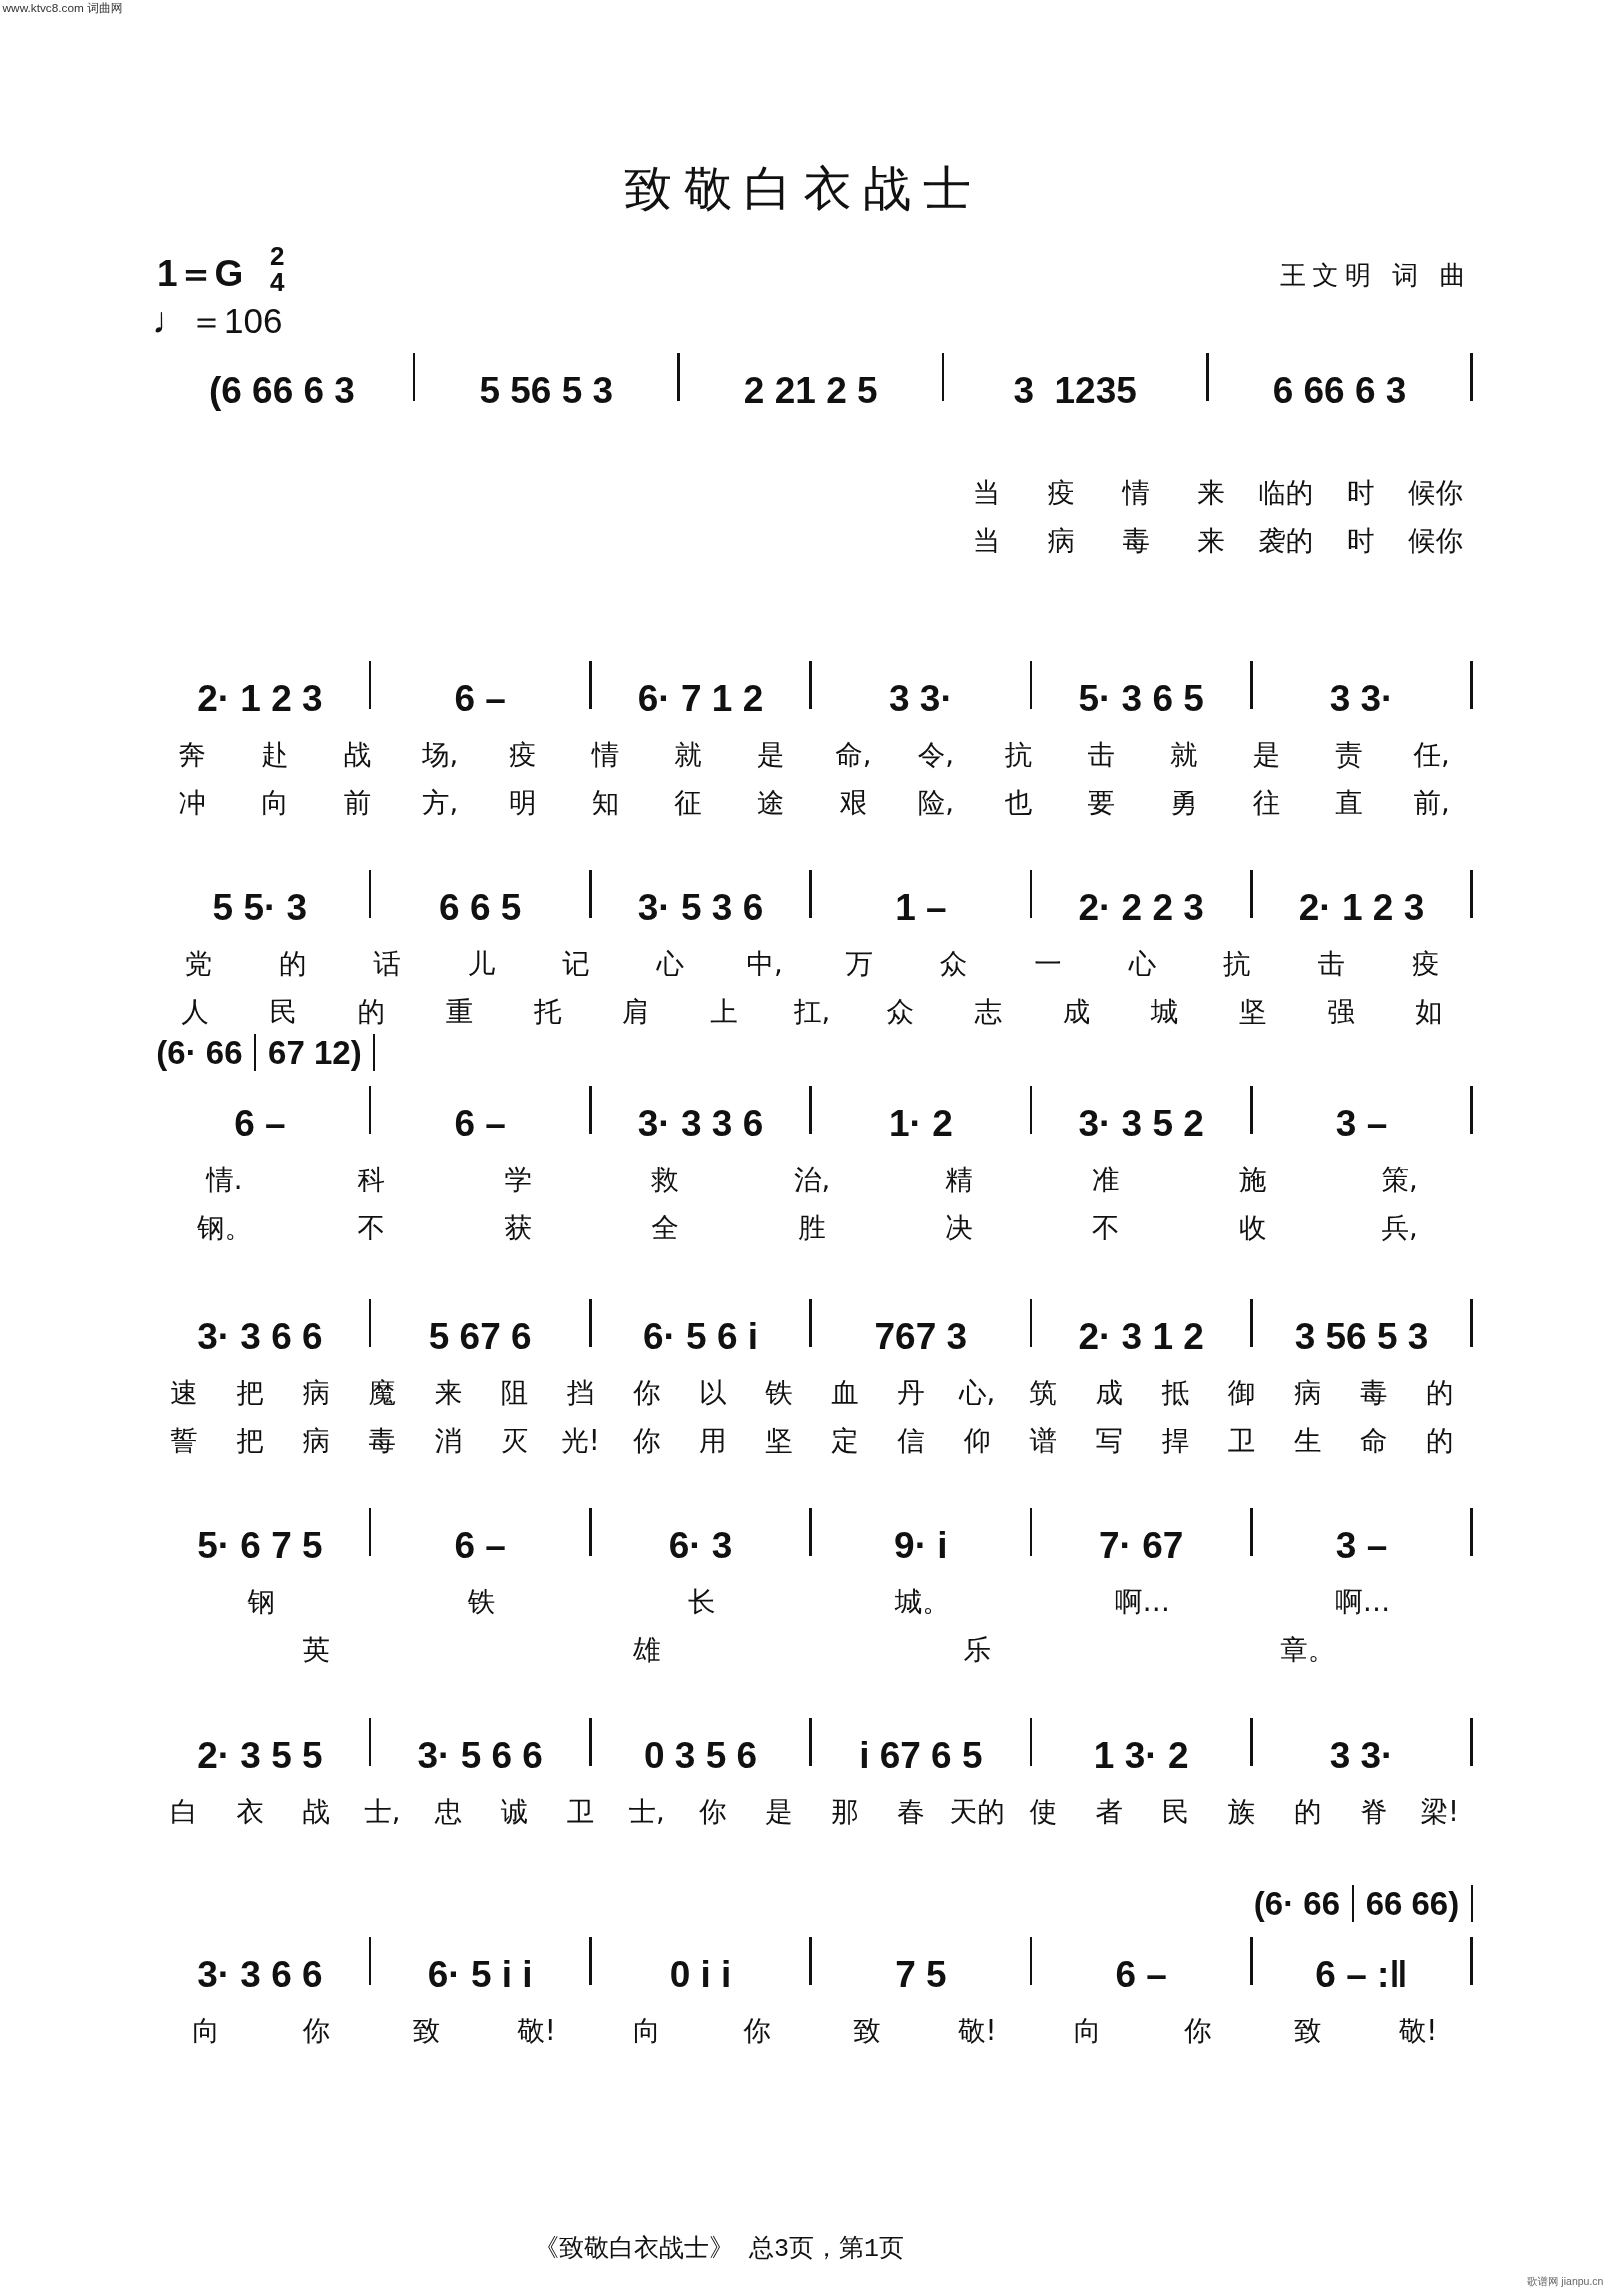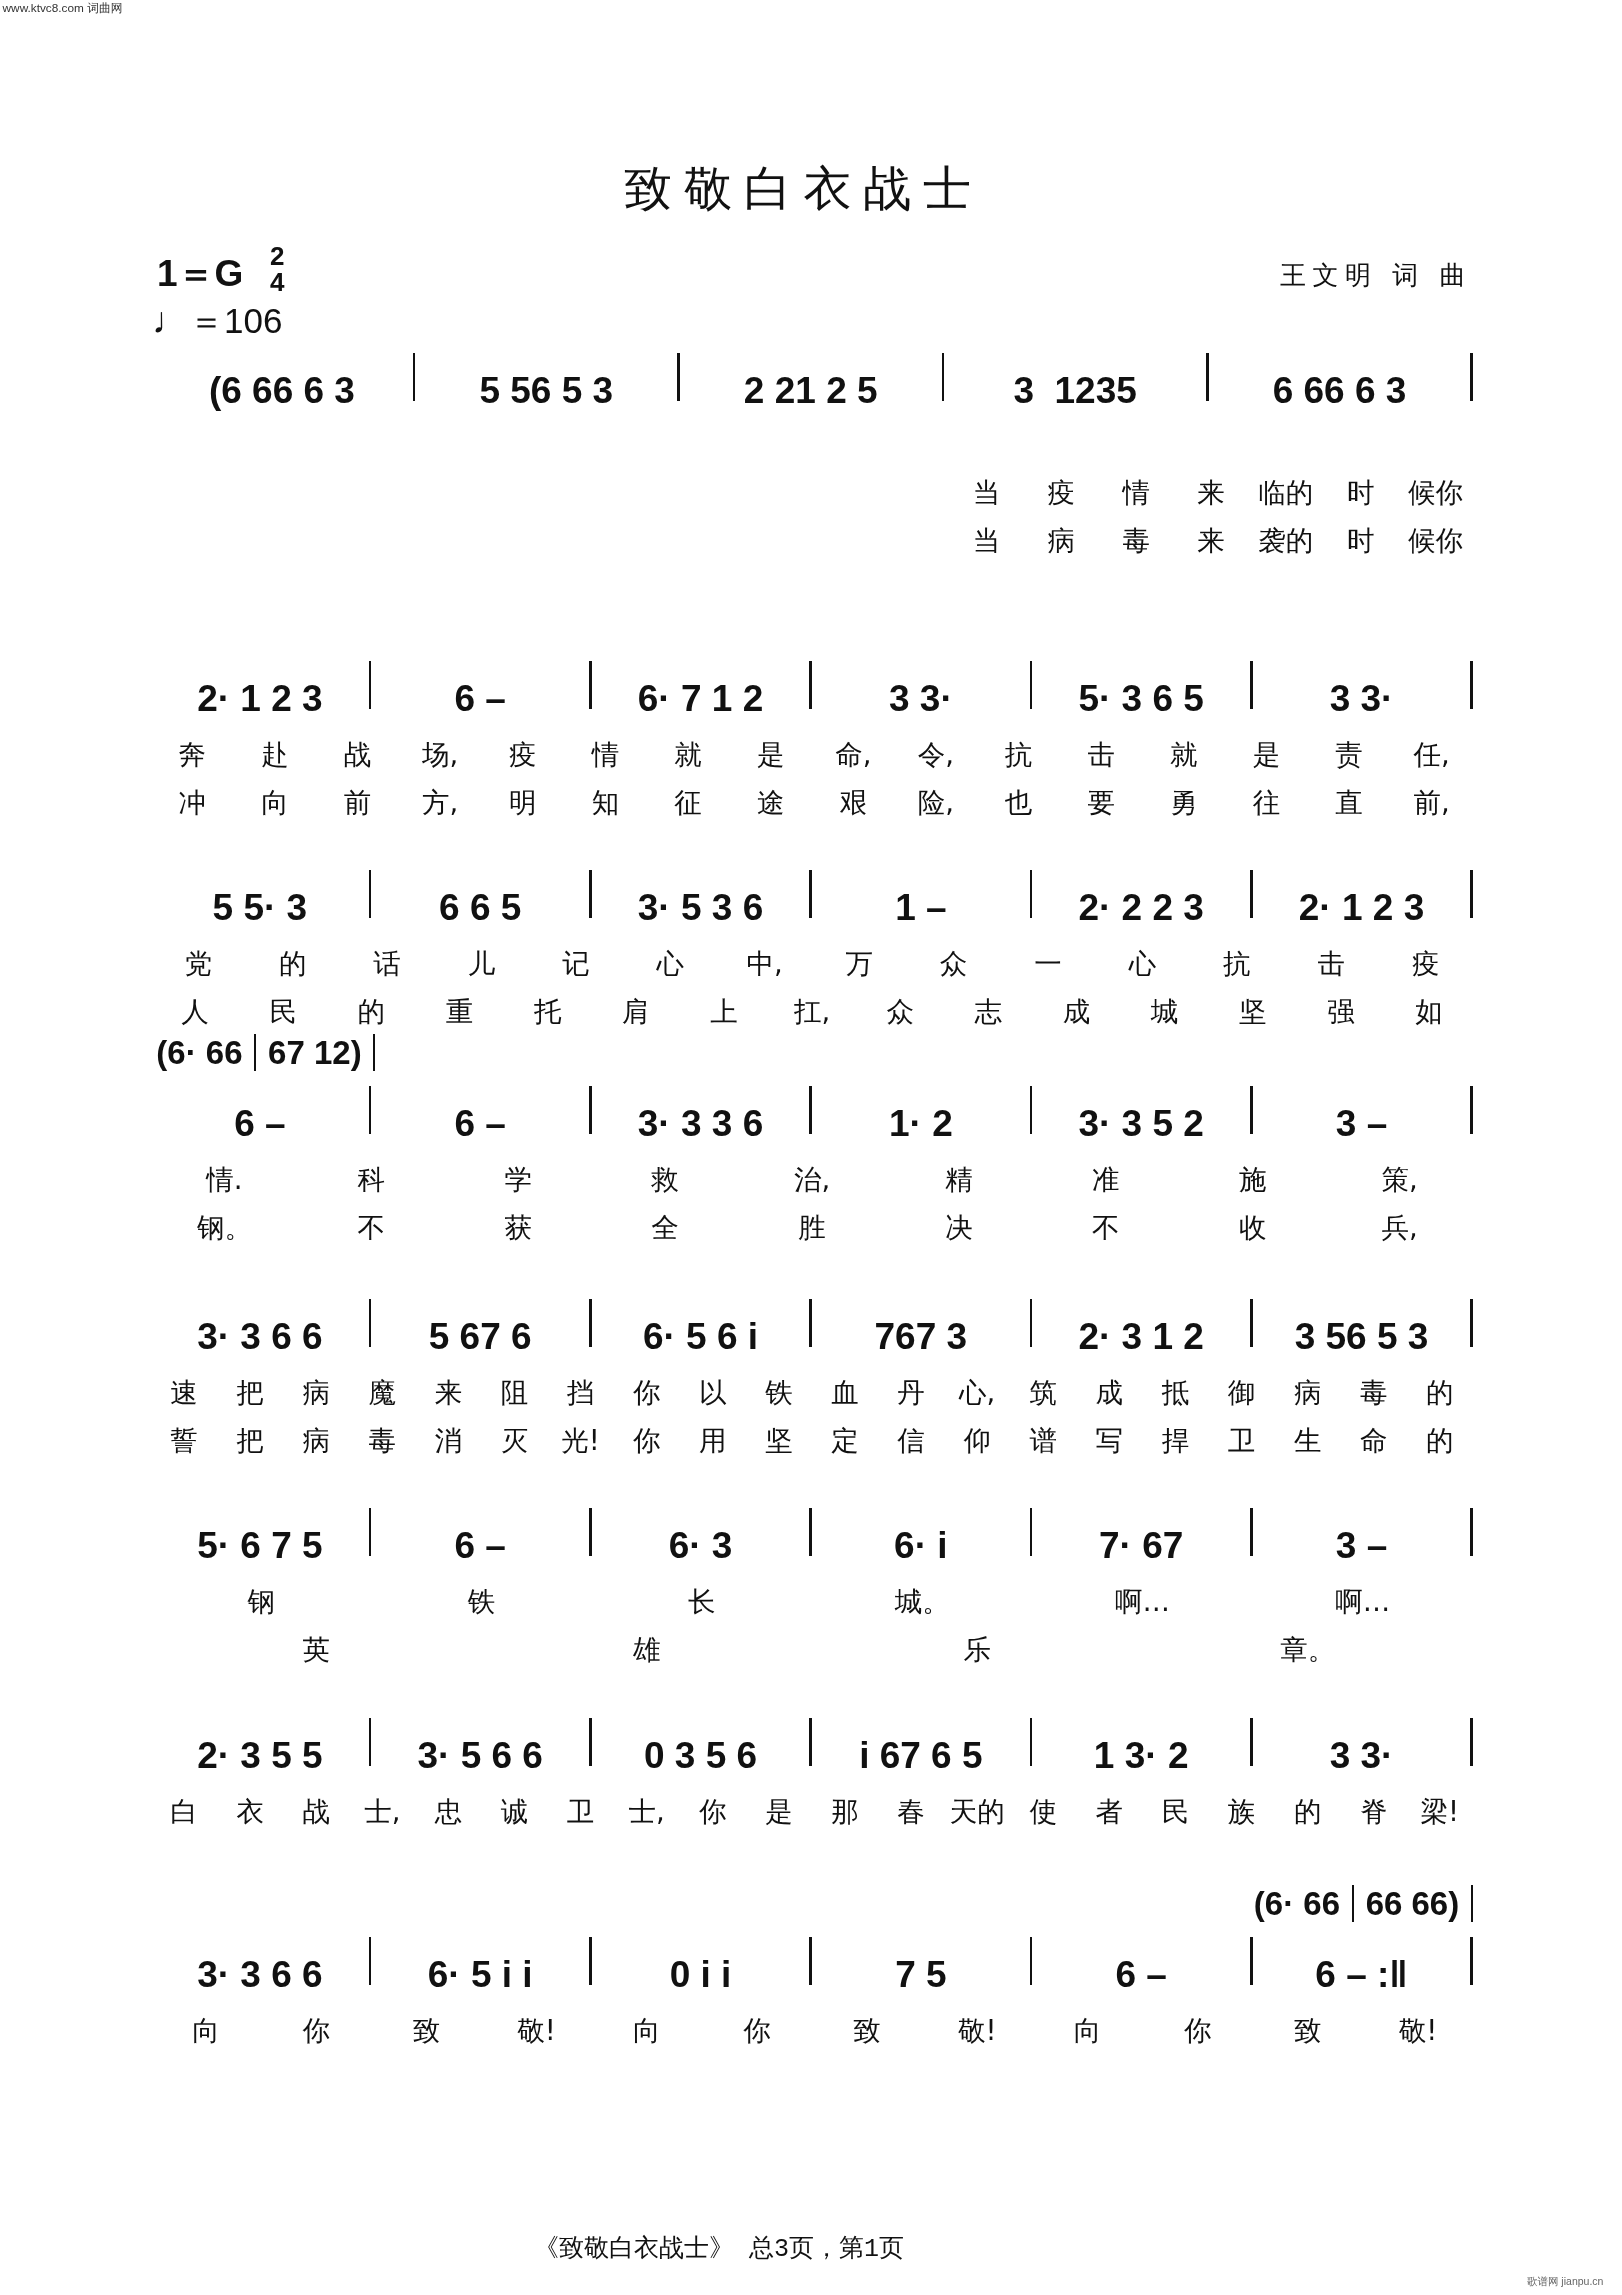--- a/index.html
+++ b/index.html
@@ -343,21 +343,21 @@
         <div class="barline"></div>
         <div class="bar">
           <span class="tok">6 –</span>
         </div>
         <div class="barline"></div>
         <div class="bar">
           <span class="tok">6· 3</span>
         </div>
         <div class="barline"></div>
         <div class="bar">
-          <span class="tok">6· i</span>
+          <span class="tok">9· i</span>
         </div>
         <div class="barline"></div>
         <div class="bar">
           <span class="tok">7· 67</span>
         </div>
         <div class="barline"></div>
         <div class="bar">
           <span class="tok">3 –</span>
         </div>
         <div class="barline"></div>

